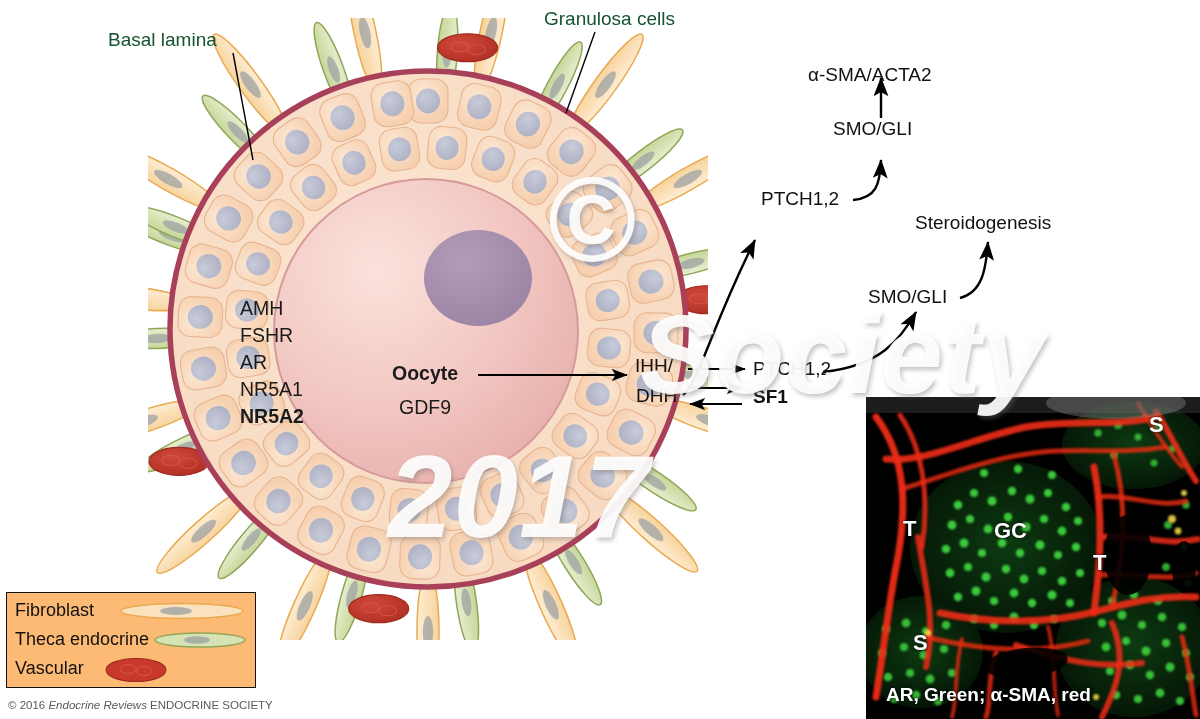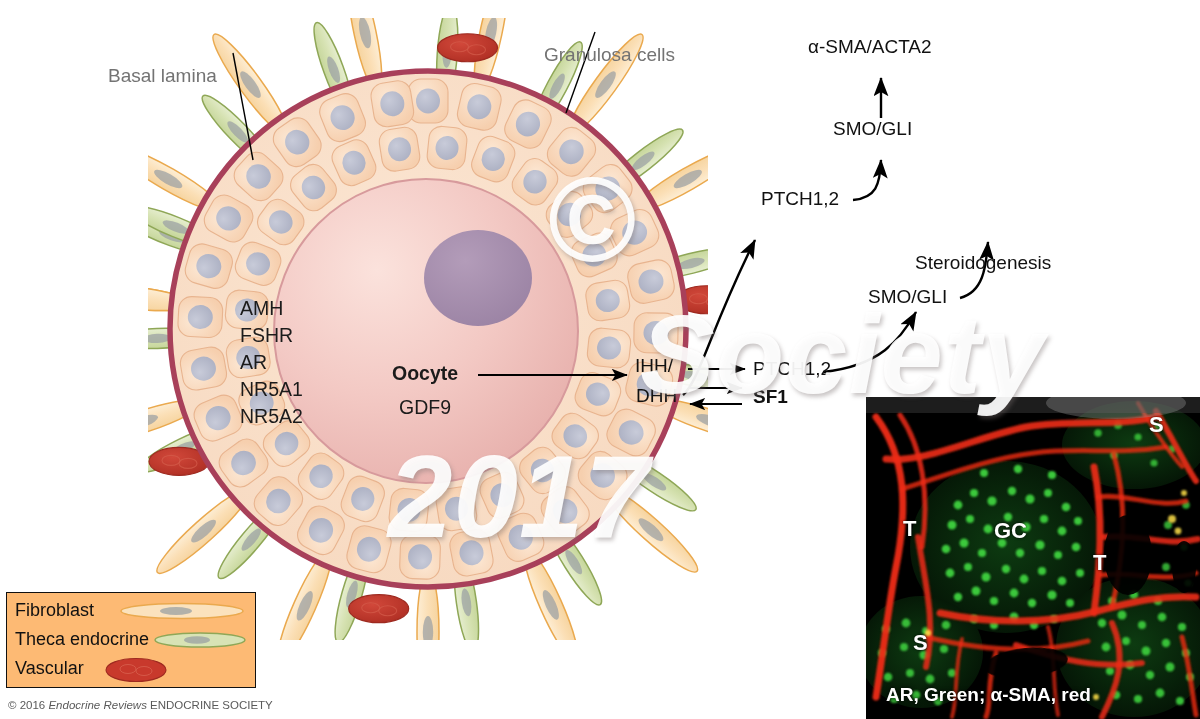--- a/index.html
+++ b/index.html
@@ -16,21 +16,21 @@
           color:rgba(255,255,255,0.92);
           text-shadow:2px 3px 4px rgba(120,110,110,0.40);
           letter-spacing:1px;}
   #wm1{left:18px;top:296px;font-size:112px;}
   #wm2{left:388px;top:430px;font-size:116px;}
   #wmc{left:548px;top:150px;font-size:120px;font-style:normal;}
 
   
   #follicle{position:absolute;left:148px;top:18px;width:560px;height:622px;}
   #follicle svg{display:block;}
-  .txt-blk{font-size:19px;color:#737373;margin-top:36px;}
+  .txt-blk{font-size:19px;color:#14532d;}
   .gene{position:absolute;font-size:19.5px;color:#1b1b1b;z-index:25;}
 
   
   #pathway{position:absolute;left:700px;top:0;width:420px;height:430px;z-index:25;}
   .pw{position:absolute;font-size:19px;color:#111;white-space:nowrap;}
 
   
   #legend{position:absolute;left:6px;top:592px;width:248px;height:94px;
           border:1.6px solid #111;background:#fdba74;z-index:30;}
   .lgrow{position:absolute;left:8px;height:26px;display:flex;align-items:center;}
@@ -469,21 +469,21 @@
     <line x1="233" y1="53" x2="253" y2="160" stroke="#000" stroke-width="1.4"></line>
     <line x1="595" y1="32" x2="566" y2="113" stroke="#000" stroke-width="1.4"></line>
   </svg>
   <div class="lbl txt-blk" style="left:544px;top:8px;z-index:26;">Granulosa cells</div>
 
   <div>
     <div class="gene" style="left:240px;top:297px;">AMH</div>
     <div class="gene" style="left:240px;top:324px;">FSHR</div>
     <div class="gene" style="left:240px;top:351px;">AR</div>
     <div class="gene" style="left:240px;top:378px;">NR5A1</div>
-    <div class="gene" style="left:240px;top:405px;">NR5A2</div>
+    <div class="gene" style="left:240px;top:405px;font-weight:bold;">NR5A2</div>
   </div>
 
   <div class="gene" style="left:392px;top:362px;font-weight:700;">Oocyte</div>
   <div class="gene" style="left:399px;top:396px;">GDF9</div>
 
   <svg style="position:absolute;left:0;top:0;width:1200px;height:719px;pointer-events:none;z-index:24;">
     <defs>
       <marker id="ah" markerWidth="9" markerHeight="9" refX="7.6" refY="3.1" orient="auto">
         <path d="M0,0 L8,3.1 L0,6.2 L1.8,3.1 Z" fill="#000"></path>
       </marker>
@@ -507,23 +507,23 @@
     <path d="M960,298 C983,292 986,268 988,242" fill="none" stroke="#000" stroke-width="2.4" marker-end="url(#ah)"></path>
   </svg>
 
   <div id="pathway">
     <div class="pw" style="left:-65px;top:355px;">IHH/</div>
     <div class="pw" style="left:-64px;top:385px;">DHH</div>
     <div class="pw" style="left:53px;top:358px;">PTCH1,2</div>
     <div class="pw" style="left:53px;top:386px;font-weight:bold;">SF1</div>
     <div class="pw" style="left:61px;top:188px;">PTCH1,2</div>
     <div class="pw" style="left:133px;top:118px;">SMO/GLI</div>
-    <div class="pw" style="left:108px;top:36px;">α-SMA/ACTA2</div>
+    <div class="pw" style="left:108px;top:64px;">α-SMA/ACTA2</div>
     <div class="pw" style="left:168px;top:286px;">SMO/GLI</div>
-    <div class="pw" style="left:215px;top:212px;margin-top:40px;">Steroidogenesis</div>
+    <div class="pw" style="left:215px;top:212px;">Steroidogenesis</div>
   </div>
 
   <div id="legend">
     <div class="lgrow" style="top:4px;">
       <span class="lgtxt">Fibroblast</span>
     </div>
     <svg class="lgicon" style="left:112px;top:9px;" width="126" height="18">
       <ellipse cx="63" cy="9" rx="61" ry="7.5" fill="#fbe2bd" stroke="#eaa94e" stroke-width="1.5"></ellipse>
       <ellipse cx="57" cy="9" rx="16" ry="4" fill="#9aa0a3" opacity=".75"></ellipse>
     </svg>

